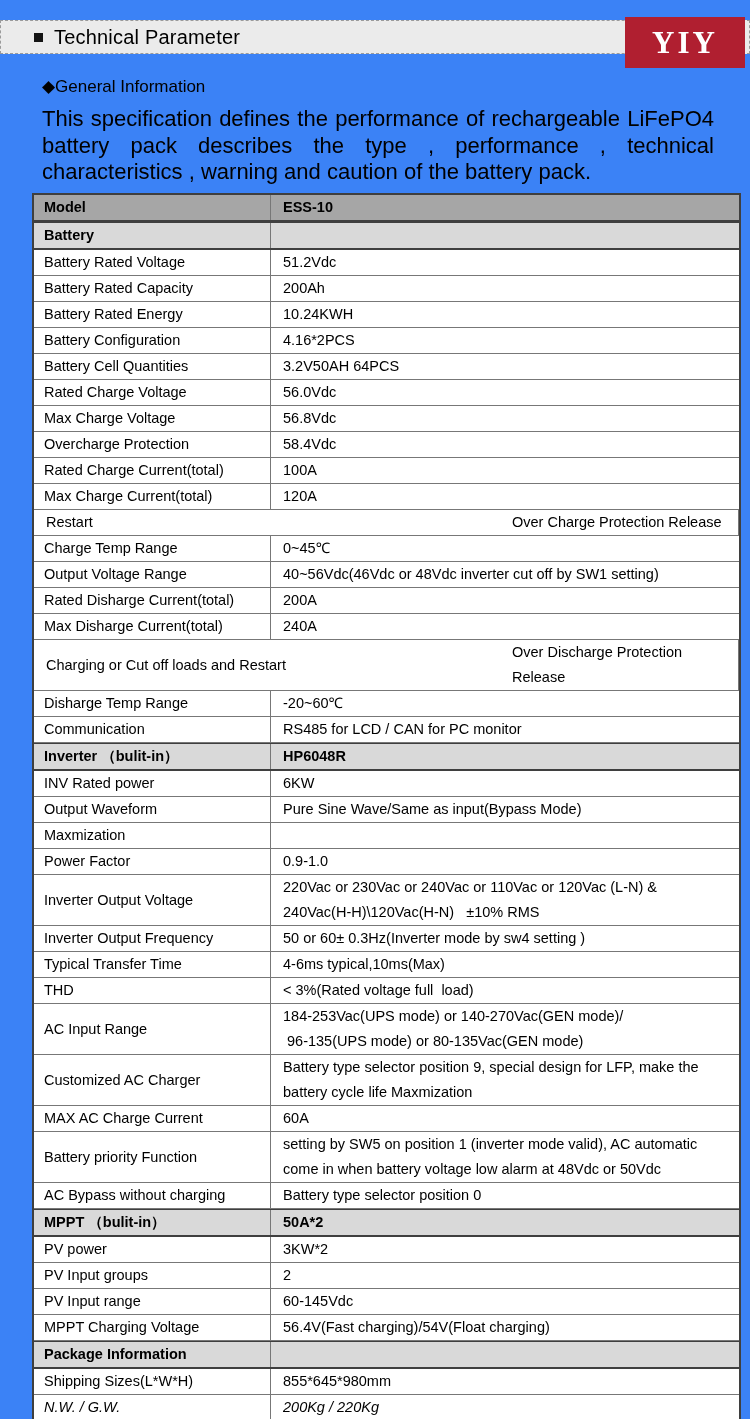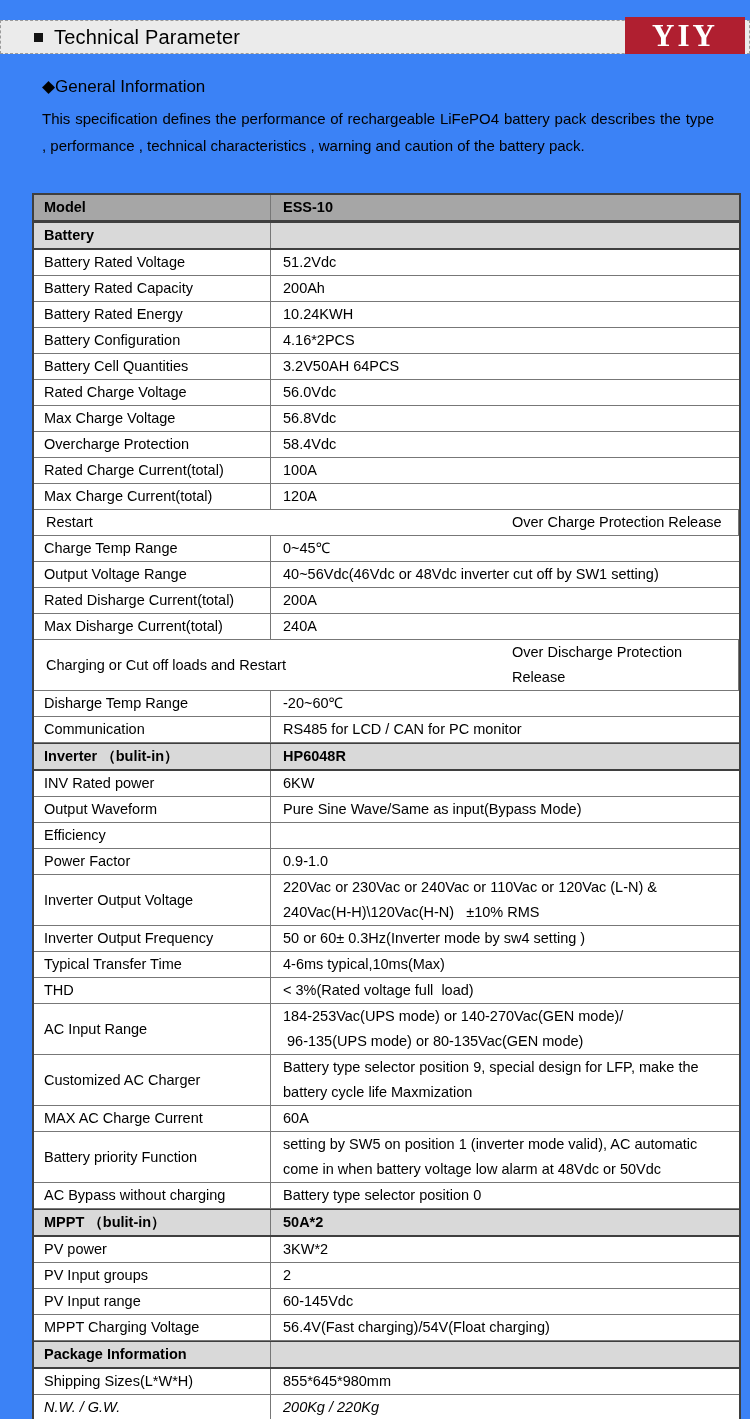--- a/index.html
+++ b/index.html
@@ -20,31 +20,31 @@
     position:absolute;top:20px;left:0;width:750px;height:34px;
     background:var(--header-bar-bg);
     border-top:1px dashed #9a9a9a;border-bottom:1px dashed #9a9a9a;
     border-left:1px dashed #9a9a9a;border-right:1px dashed #9a9a9a;
     display:flex;align-items:center;
   }
   .header-title-wrap{display:flex;align-items:center;margin-left:33px;}
   .bullet-square{width:9px;height:9px;background:#141414;margin-right:11px;flex:0 0 auto;}
   .header-title{font-size:20px;letter-spacing:0.2px;}
   .logo{
-    position:absolute;right:4px;top:-4px;width:120px;height:37px;
+    position:absolute;right:4px;top:-4px;width:120px;height:51px;
     background:var(--logo-bg);
     display:flex;align-items:center;justify-content:center;
     font-family:"Liberation Serif", serif;font-weight:bold;
     color:#fff;font-size:31px;letter-spacing:3px;
   }
 
   
   .general{position:absolute;top:76px;left:42px;width:672px;}
   .gen-heading{font-size:17px;margin:0 0 9px 0;}
-  .gen-text{font-size:15px;line-height:26.5px;text-align:justify;margin:0;}
+  .gen-text{font-size:22px;line-height:26.5px;text-align:justify;margin:0;}
 
   
   .spec-table{
     position:absolute;top:193px;left:32px;width:709px;
     border:2px solid var(--border-dark);
     background:#fff;
   }
   .t-row{display:flex;border-bottom:1px solid var(--border-light);min-height:25px;}
   .t-row:last-child{border-bottom:none;font-style:italic;}
   .t-cell{font-size:14.5px;line-height:25px;display:flex;align-items:center;}
@@ -169,21 +169,21 @@
       </div>
       <div class="t-row">
         <div class="t-cell t-label">INV Rated power</div>
         <div class="t-cell t-value">6KW</div>
       </div>
       <div class="t-row">
         <div class="t-cell t-label">Output Waveform</div>
         <div class="t-cell t-value">Pure Sine Wave/Same as input(Bypass Mode)</div>
       </div>
       <div class="t-row">
-        <div class="t-cell t-label">Efficiency</div>
+        <div class="t-cell t-label">Maxmization</div>
       </div>
       <div class="t-row">
         <div class="t-cell t-label">Power Factor</div>
         <div class="t-cell t-value">0.9-1.0</div>
       </div>
       <div class="t-row">
         <div class="t-cell t-label">Inverter Output Voltage</div>
         <div class="t-cell t-value">220Vac or 230Vac or 240Vac or 110Vac or 120Vac (L-N) &amp;
 240Vac(H-H)\120Vac(H-N)   ±10% RMS</div>
       </div>

